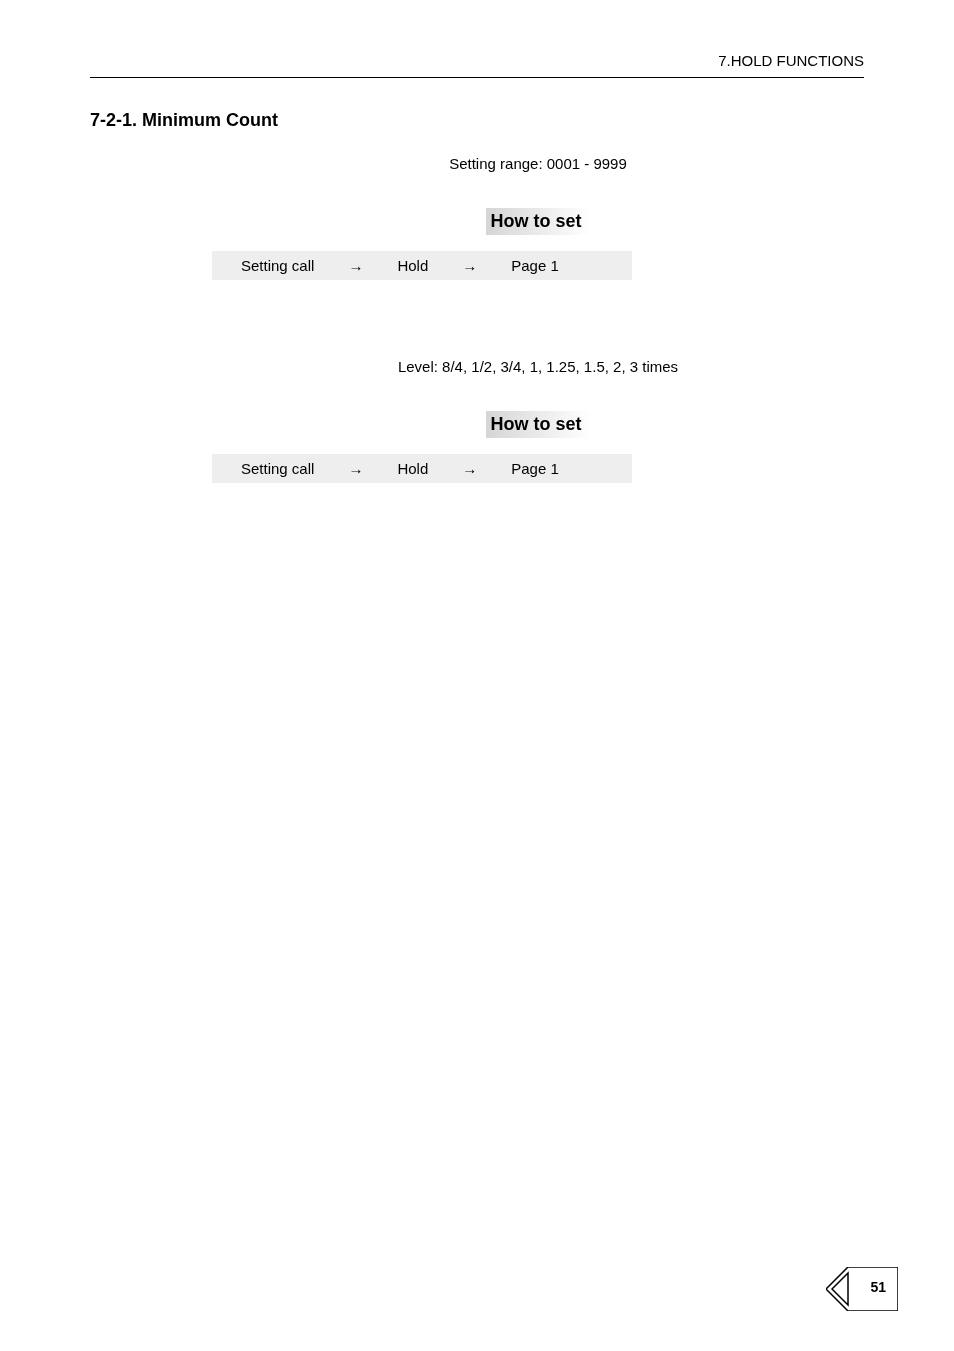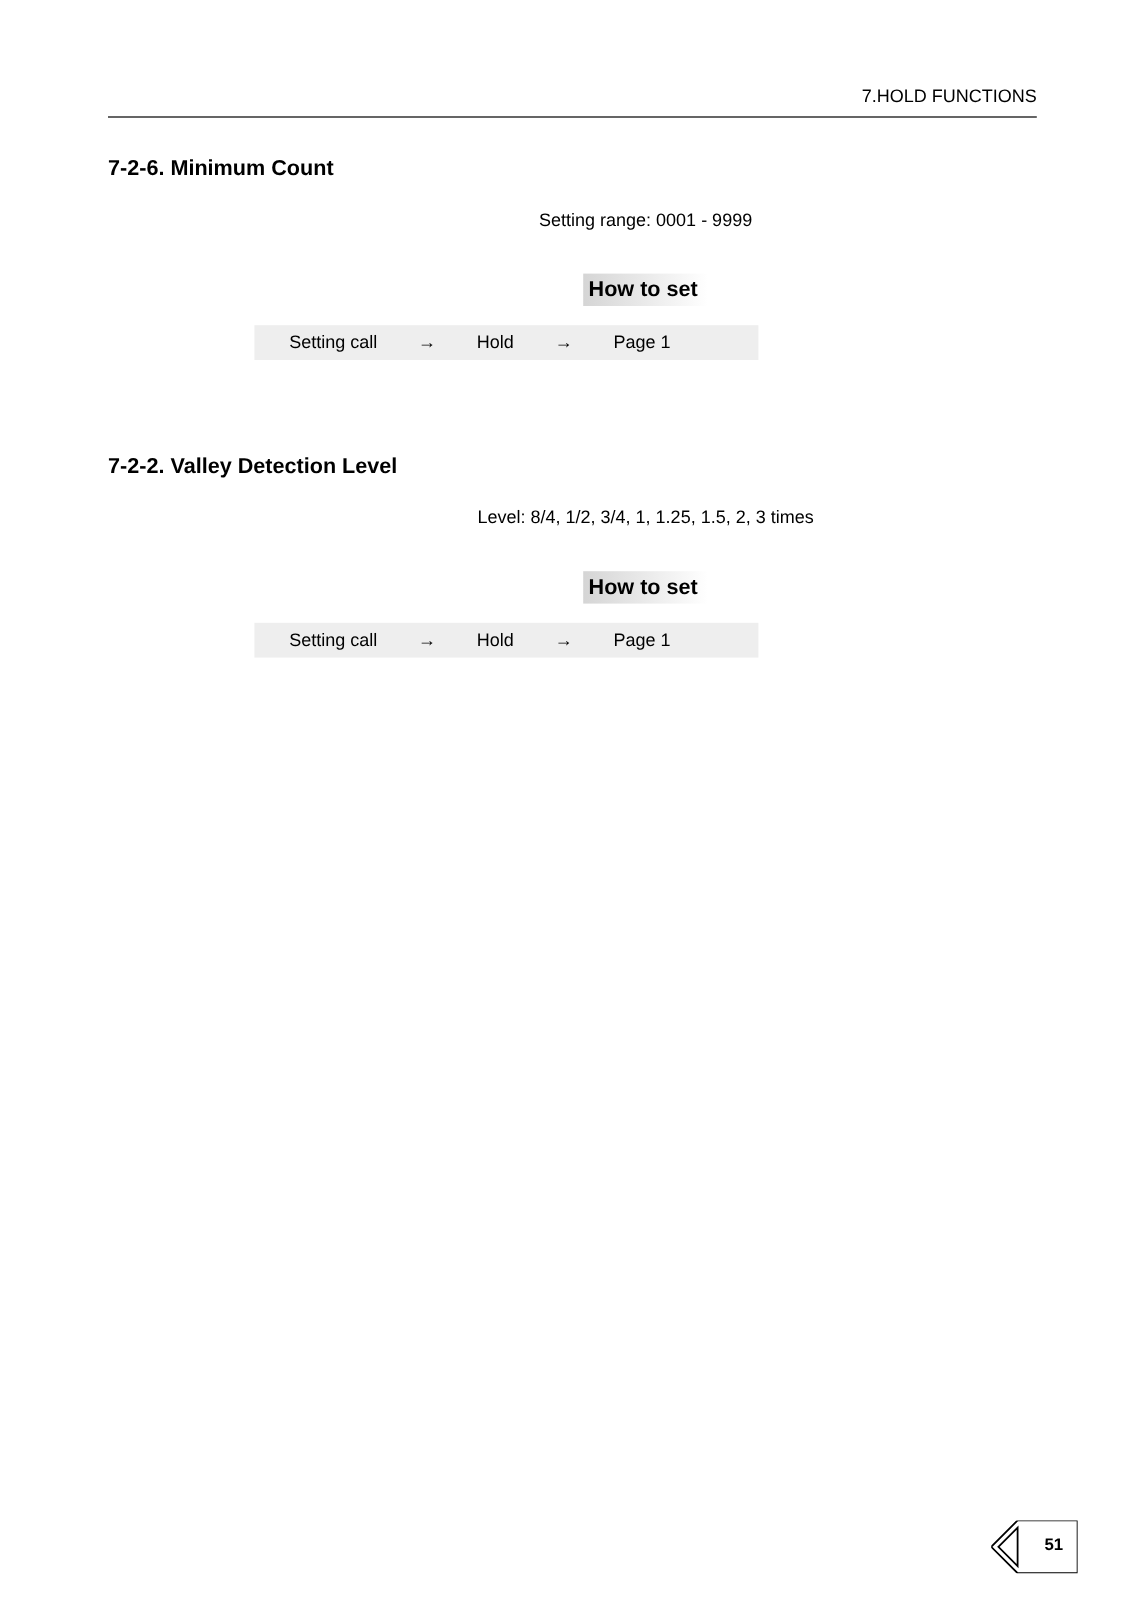--- a/index.html
+++ b/index.html
@@ -10,21 +10,20 @@
   body {
     width: 954px;
     height: 1351px;
     background: #ffffff;
     font-family: Arial, Helvetica, sans-serif;
     color: #000000;
     position: relative;
   }
   .page {
     padding: 52px 90px 0 90px;
-    margin-top: 20px;
   }
   .header-text {
     text-align: right;
     font-size: 15px;
     margin-bottom: 8px;
   }
   .header-line {
     border-bottom: 1px solid #000;
     margin-bottom: 32px;
   }
@@ -77,34 +76,33 @@
     font-size: 14px;
   }
 </style>
 </head>
 <body>
 
 <div class="page">
   <div class="header-text">7.HOLD FUNCTIONS</div>
   <div class="header-line"></div>
 
-  <div class="section-heading">7-2-6. Minimum Count</div>
+  <div class="section-heading">7-2-1. Minimum Count</div>
   <div class="content-indent">
     <div class="setting-text">Setting range: 0001 - 9999</div>
     <div class="howto-band">How to set</div>
     <div class="nav-row">
       <span>Setting call</span>
       <span class="arrow">→</span>
       <span>Hold</span>
       <span class="arrow">→</span>
       <span>Page 1</span>
     </div>
   </div>
 
-  <div class="section-heading">7-2-2. Valley Detection Level</div>
   <div class="content-indent">
     <div class="setting-text">Level: 8/4, 1/2, 3/4, 1, 1.25, 1.5, 2, 3 times</div>
     <div class="howto-band">How to set</div>
     <div class="nav-row">
       <span>Setting call</span>
       <span class="arrow">→</span>
       <span>Hold</span>
       <span class="arrow">→</span>
       <span>Page 1</span>
     </div>

